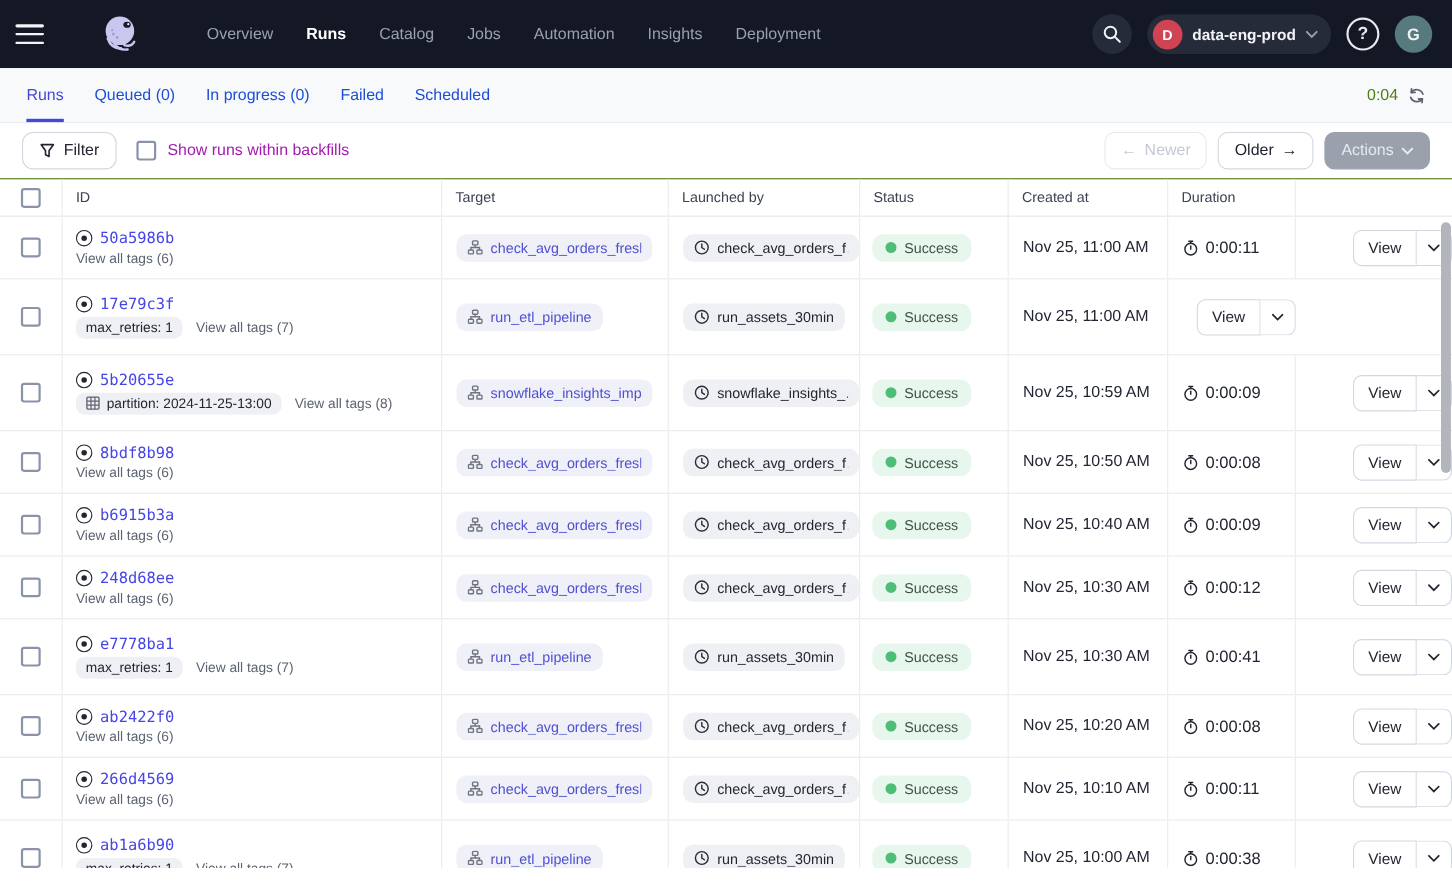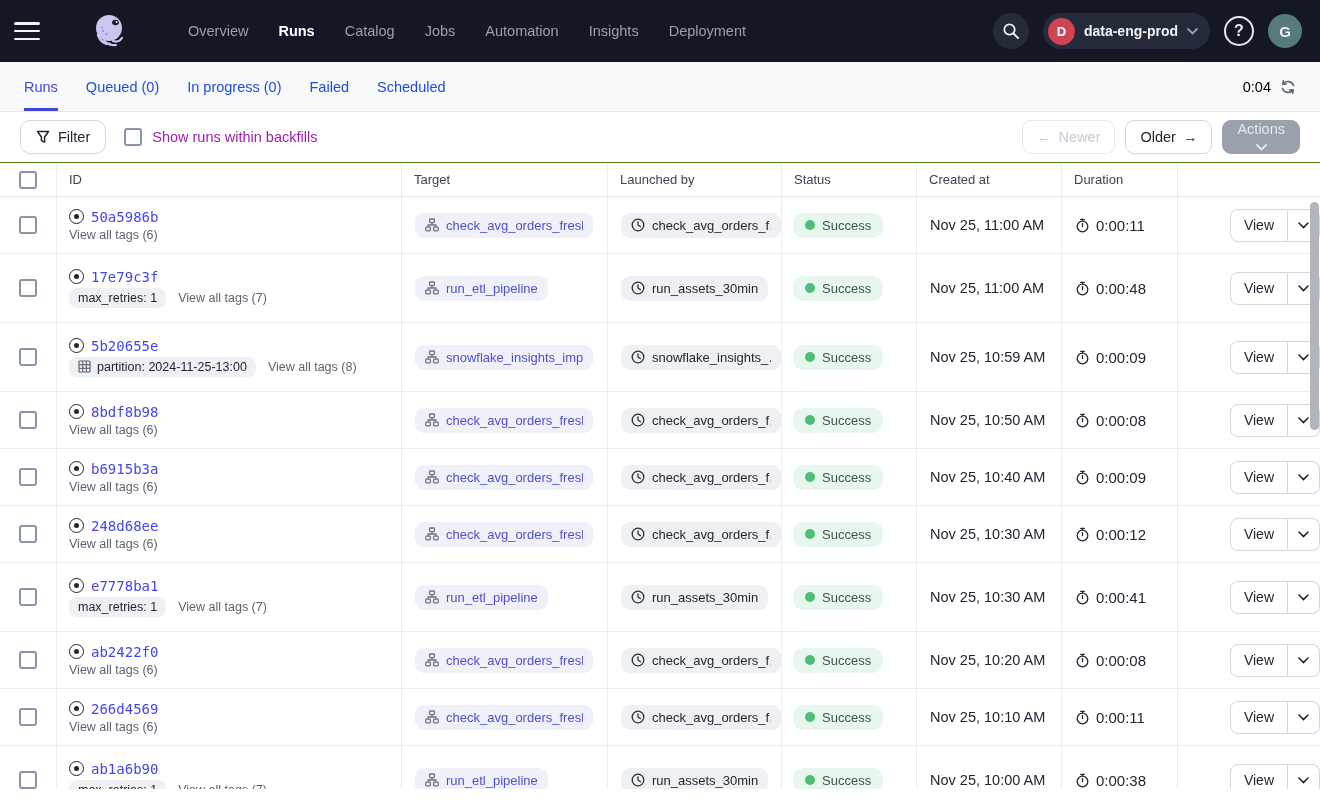--- a/index.html
+++ b/index.html
@@ -20,32 +20,32 @@
   .deploy-avatar { width:27px; height:27px; border-radius:50%; background:#cf4352; color:#fff; font-size:13px; font-weight:bold; display:flex; align-items:center; justify-content:center; }
   .deploy-name { color:#f2f3f7; font-size:14px; font-weight:bold; }
   .help-btn { width:30px; height:30px; border-radius:50%; border:2px solid #e8eaf2; color:#e8eaf2; font-size:16px; font-weight:bold; display:flex; align-items:center; justify-content:center; cursor:pointer; }
   .user-avatar { width:34px; height:34px; border-radius:50%; background:#567a7e; color:#eef1f2; font-size:15px; font-weight:bold; display:flex; align-items:center; justify-content:center; cursor:pointer; }
 
   
   .tabbar { height:50px; background:#f8f9fb; border-bottom:1px solid #e8e9ee; display:flex; align-items:center; padding:0 24px; }
   .tabs { display:flex; gap:28px; height:100%; align-items:stretch; }
   .tab { display:flex; align-items:center; font-size:14.5px; color:#1d4ed8; cursor:pointer; border-bottom:3px solid transparent; padding-top:3px; }
   .tab.active { color:#4447d9; border-bottom-color:#4447d9; }
-  .tabbar-right { margin-left:auto; display:flex; align-items:center; gap:9px; color:#000000; font-size:14.5px; }
+  .tabbar-right { margin-left:auto; display:flex; align-items:center; gap:9px; color:#4d7c0f; font-size:14.5px; }
   .refresh-icon { cursor:pointer; display:flex; }
 
   
   .toolbar { height:51px; background:#fff; border-bottom:1px solid #4d7c0f; display:flex; align-items:center; padding:0 20px; }
   .filter-btn { display:flex; align-items:center; gap:8px; border:1px solid #d3d7e0; border-radius:10px; height:34px; padding:0 15px; font-size:14.5px; color:#232631; background:#fff; cursor:pointer; }
   .cb { width:18px; height:18px; border:2px solid #8a93a8; border-radius:3px; background:#fff; cursor:pointer; flex:none; }
   .backfills { display:flex; align-items:center; gap:10px; margin-left:18px; font-size:14.5px; color:#a21caf; }
   .toolbar-right { margin-left:auto; display:flex; align-items:center; gap:10px; }
   .btn { height:34px; border-radius:9px; border:1px solid #d3d7e0; background:#fff; font-size:14.5px; color:#232631; padding:0 14px; display:flex; align-items:center; gap:7px; cursor:pointer; font-family:inherit; }
   .btn.disabled { border-color:#e7e9ef; color:#c4c9d4; cursor:default; }
-  .btn.actions { background:#9aa0ac; border-color:#9aa0ac; color:#e7e9ee;flex-direction:column; }
+  .btn.actions { background:#9aa0ac; border-color:#9aa0ac; color:#e7e9ee; }
 
   
   .grid-row { display:grid; grid-template-columns:57px 345px 206px 174px 135px 145px 116px 1fr; }
   .cell { border-right:1px solid #ebecf0; display:flex; align-items:center; min-width:0; }
   .cell:last-child { border-right:none; }
   .thead { height:34px; border-bottom:1px solid #e4e6eb; font-size:13px; color:#3c4352; }
   .thead .cell { padding-left:12px; }
   .thead .cell.c-check { justify-content:center; padding-left:0; }
   .trow { border-bottom:1px solid #ebecf0; height:57px; }
   .trow.tall { height:69px; }
@@ -290,29 +290,20 @@
         <span class="lbl">run_assets_30min</span>
       </span>
     </div>
     <div class="cell">
       <span class="status-pill pill" style="max-width:none">
         <span class="dot"></span>
         <span>Success</span>
       </span>
     </div>
     <div class="cell c-created">Nov 25, 11:00 AM</div>
-    <div class="cell c-duration">
-      <svg width="15" height="15" viewBox="0 0 15 15" style="flex:none">
-            <circle cx="7.5" cy="8.5" r="5.3" stroke="#232631" stroke-width="1.3" fill="none"></circle>
-            <line x1="5.8" y1="1.4" x2="9.2" y2="1.4" stroke="#232631" stroke-width="1.4" stroke-linecap="round"></line>
-            <line x1="7.5" y1="1.6" x2="7.5" y2="3.2" stroke="#232631" stroke-width="1.3"></line>
-            <line x1="7.5" y1="8.5" x2="7.5" y2="5.6" stroke="#232631" stroke-width="1.3" stroke-linecap="round"></line>
-          </svg>
-      <span>0:00:48</span>
-    </div>
     <div class="cell c-actions">
       <span class="split-btn">
         <span class="main">View</span>
         <span class="caret">
           <svg width="11" height="7" viewBox="0 0 11 7">
                 <path d="M1 1 l4.5 4.5 L10 1" stroke="#232631" stroke-width="1.6" fill="none" stroke-linecap="round"></path>
               </svg>
         </span>
       </span>
     </div>

